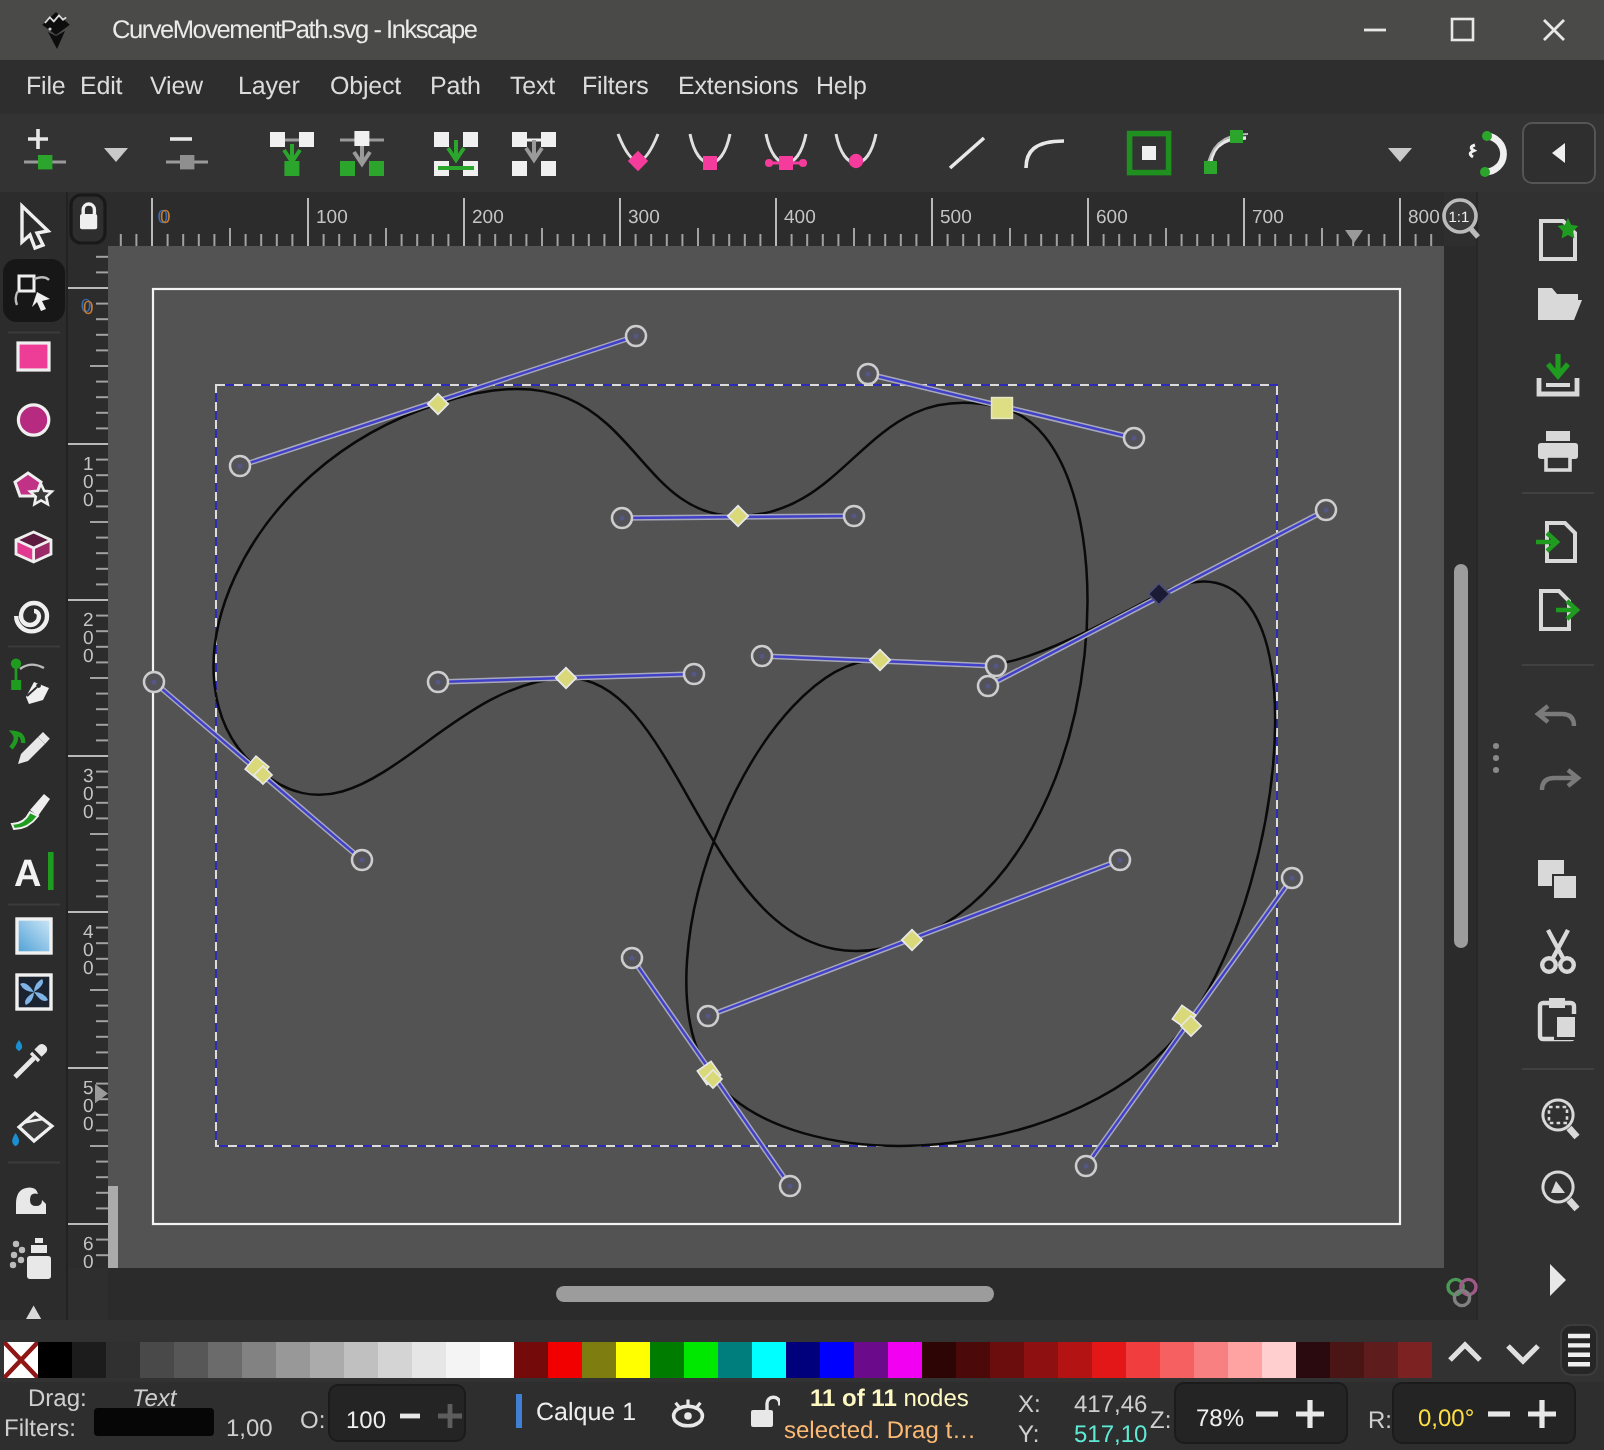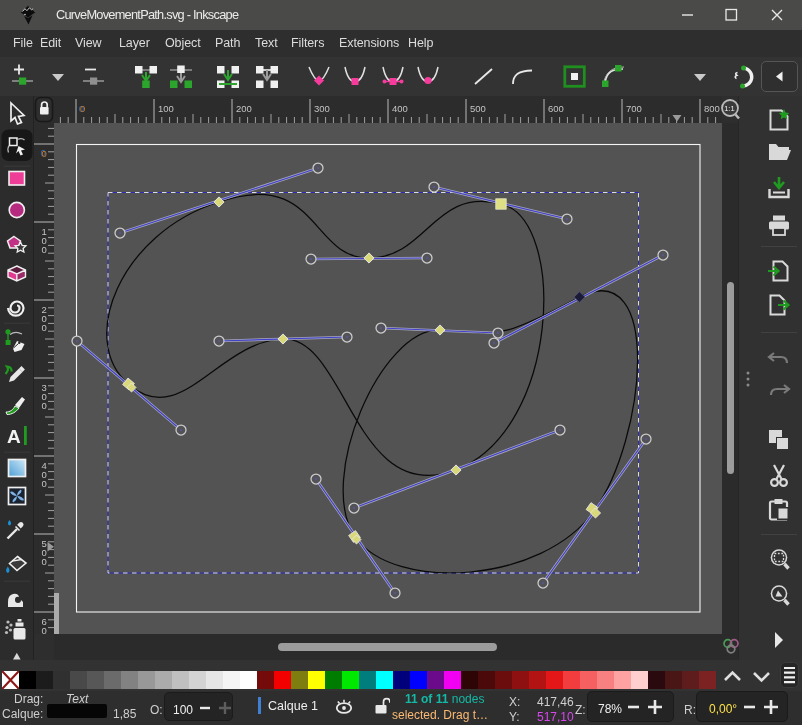--- a/index.html
+++ b/index.html
@@ -742,47 +742,47 @@
       <div class="sw" style="left: 613.5px; background: rgb(255, 162, 162);"></div>
       <div class="sw" style="left: 630.5px; background: rgb(255, 207, 207);"></div>
       <div class="sw" style="left: 647.5px; background: rgb(43, 10, 15);"></div>
       <div class="sw" style="left: 664.5px; background: rgb(74, 21, 21);"></div>
       <div class="sw" style="left: 681.5px; background: rgb(94, 28, 28);"></div>
       <div class="sw" style="left: 698.5px; background: rgb(124, 34, 34);"></div>
     </div>
   <div id="statusbar" class="abs">
     <div class="abs" style="left:14px;top:1px;color:#cfcfcf">Drag:</div>
     <div class="abs" style="left:66px;top:1px;color:#cfcfcf;font-style:italic">Text</div>
-    <div class="abs" style="left:2px;top:16px;color:#cfcfcf">Calque:</div>
+    <div class="abs" style="left:2px;top:16px;color:#cfcfcf">Filters:</div>
     <div class="abs" style="left:47px;top:13px;width:60px;height:14px;background:#060606;border-radius:2px"></div>
-    <div class="abs" style="left:113px;top:16px;color:#cfcfcf">1,85</div>
+    <div class="abs" style="left:113px;top:16px;color:#cfcfcf">1,00</div>
     <div class="abs" style="left:150px;top:12px;color:#cfcfcf">O:</div>
     <div class="abs" style="left:164px;top:1px;width:69px;height:29px;background:#242424;border:1px solid #1b1b1b;border-radius:5px"></div>
     <div class="abs" style="left:173px;top:12px;color:#efefef">100</div>
     <svg class="abs" style="left:198px;top:6px" width="36" height="22" viewBox="0 0 36 22">
       <path d="M2 11 h10" stroke="#e8e8e8" stroke-width="2.4"></path>
       <path d="M21 11 h12 M27 5 v12" stroke="#5d5d5d" stroke-width="2.4"></path>
     </svg>
     <div class="abs" style="left:258px;top:6px;width:3px;height:17px;background:#3f7fd4"></div>
     <div class="abs" style="left:268px;top:8px;color:#efefef;font-size:12.5px">Calque 1</div>
     <svg class="abs" style="left:335px;top:7px" width="20" height="16" viewBox="0 0 20 16">
       <ellipse cx="9" cy="10" rx="7.2" ry="4.9" fill="none" stroke="#e8e8e8" stroke-width="1.8"></ellipse>
       <circle cx="9" cy="10" r="1.9" fill="#e8e8e8"></circle>
       <path d="M9 4.6 v-2.8 M4.6 5.6 l-1.8 -2.2 M13.4 5.6 l1.8 -2.2" stroke="#e8e8e8" stroke-width="1.6"></path>
     </svg>
     <svg class="abs" style="left:372px;top:5px" width="18" height="19" viewBox="0 0 18 19">
       <rect x="3.5" y="9" width="11" height="8.5" rx="1" fill="#e8e8e8"></rect>
       <path d="M11.5 9 v-3.2 a3.2 3.2 0 0 1 6.4 0 v1" fill="none" stroke="#e8e8e8" stroke-width="1.7"></path>
     </svg>
-    <div class="abs" style="left:405px;top:1px;color:#14b8a6"><b>11 of 11</b> nodes</div>
+    <div class="abs" style="left:405px;top:1px;color:#fef9c3"><b>11 of 11</b> nodes</div>
     <div class="abs" style="left:392px;top:17px;color:#fdba74">selected. Drag t…</div>
     <div class="abs" style="left:509px;top:4px;color:#cfcfcf">X:</div>
     <div class="abs" style="left:509px;top:19px;color:#cfcfcf">Y:</div>
     <div class="abs" style="left:537px;top:4px;color:#cfcfcf">417,46</div>
-    <div class="abs" style="left:537px;top:19px;color:#d946ef">517,10</div>
+    <div class="abs" style="left:537px;top:19px;color:#5eead4">517,10</div>
     <div class="abs" style="left:575px;top:12px;color:#cfcfcf">Z:</div>
     <div class="abs" style="left:587px;top:0;width:87px;height:31px;background:#242424;border:1px solid #1b1b1b;border-radius:5px"></div>
     <div class="abs" style="left:598px;top:11px;color:#efefef">78%</div>
     <svg class="abs" style="left:624px;top:5px" width="46" height="22" viewBox="0 0 46 22">
       <path d="M4 11 h11" stroke="#e8e8e8" stroke-width="2.6"></path>
       <path d="M24 11 h14 M31 4 v14" stroke="#e8e8e8" stroke-width="2.6"></path>
     </svg>
     <div class="abs" style="left:684px;top:12px;color:#cfcfcf">R:</div>
     <div class="abs" style="left:696px;top:0;width:92px;height:31px;background:#242424;border:1px solid #1b1b1b;border-radius:5px"></div>
     <div class="abs" style="left:709px;top:11px;color:#fde047">0,00°</div>

